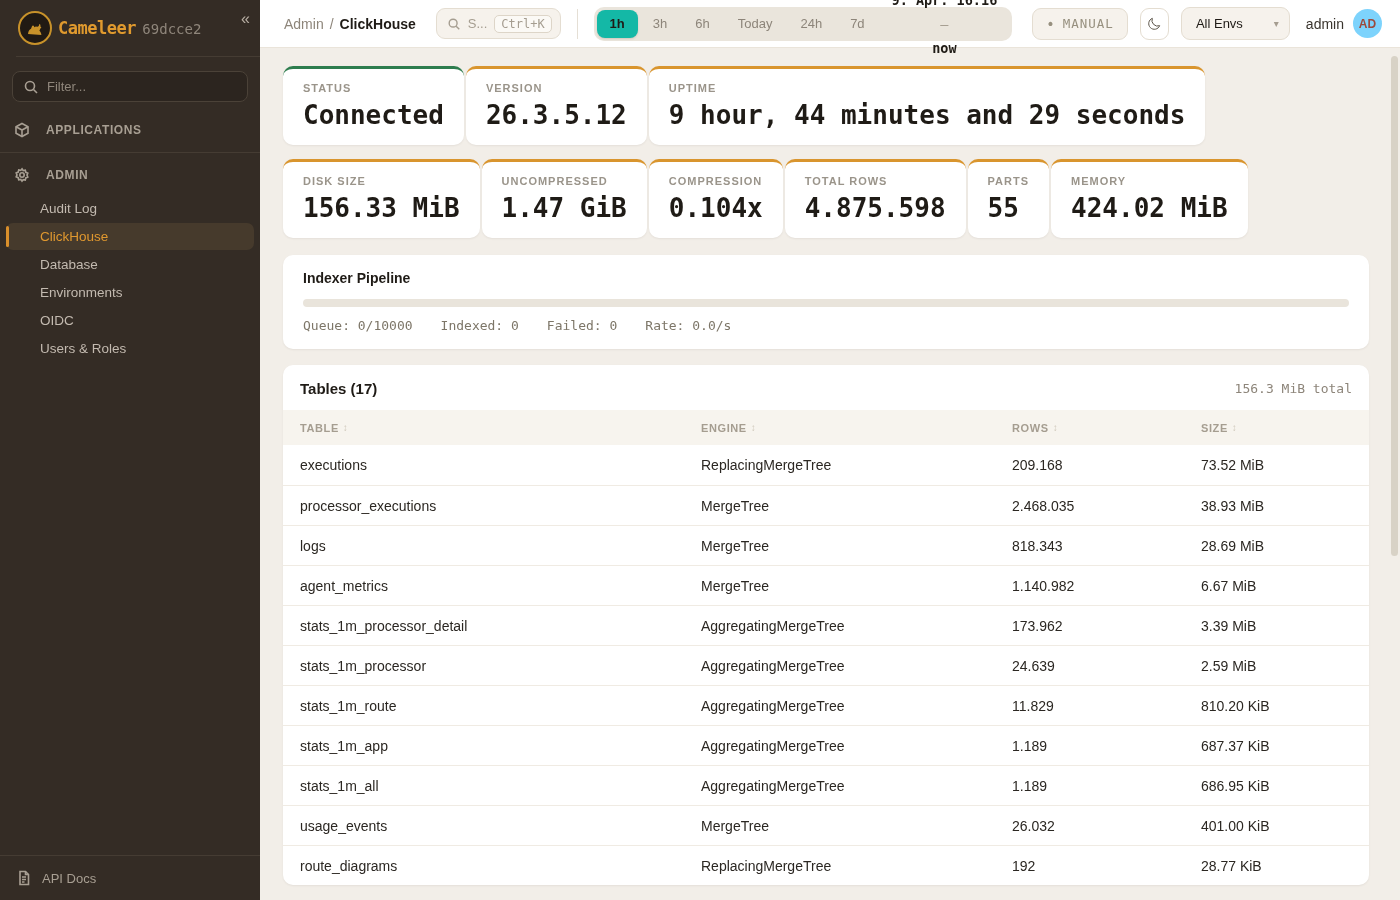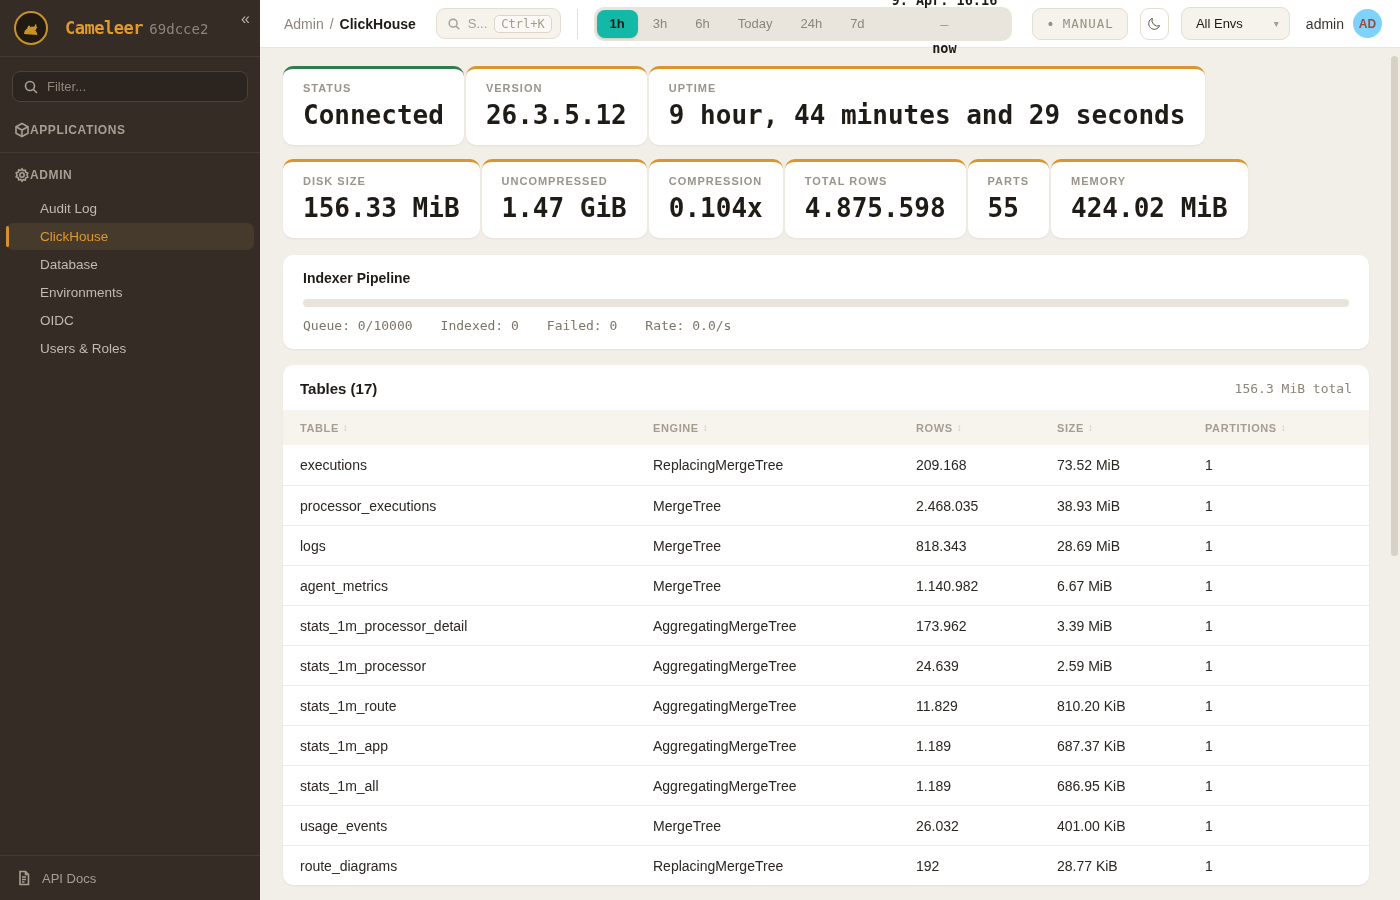--- a/index.html
+++ b/index.html
@@ -3,30 +3,30 @@
 <meta charset="utf-8">
 <style>
   * { margin:0; padding:0; box-sizing:border-box; }
   html,body { width:1400px; height:900px; overflow:hidden; }
   body { font-family:"Liberation Sans", sans-serif; background:#f2eee8; color:#1f1b16; }
 
   .app { display:flex; width:1400px; height:900px; position:relative; }
 
   
   .sidebar { width:260px; background:#342c25; display:flex; flex-direction:column; flex-shrink:0; position:relative; }
-  .brand { display:flex; align-items:center; gap:17px; padding:12px 14px 12px 14px; border-bottom:1px solid #453c33; height:57px; }
+  .brand { display:flex; align-items:center; gap:6px; padding:12px 14px 12px 2px; border-bottom:1px solid #453c33; height:57px;margin-left:16px; }
   .logo { width:34px; height:34px; border-radius:50%; background:#211a13; border:2px solid #c8922a; display:flex; align-items:center; justify-content:center; flex-shrink:0; }
   .brand-name { font-family:"DejaVu Sans Mono", monospace; font-weight:bold; font-size:17px; color:#e09a2e; letter-spacing:-0.5px; }
   .brand-ver { font-family:"DejaVu Sans Mono", monospace; font-size:14px; color:#8f867b; margin-left:2px; }
   .collapse { position:absolute; right:10px; top:10px; color:#b7aea3; font-size:16px; cursor:pointer; }
   .filter-wrap { padding:14px 12px 10px 12px; }
   .filter { display:flex; align-items:center; gap:8px; background:#2c251f; border:1px solid #4b4238; border-radius:8px; height:31px; padding:0 10px; }
   .filter input { background:transparent; border:none; outline:none; color:#cfc7bb; font-size:13px; width:100%; font-family:"Liberation Sans",sans-serif; }
   .filter input::placeholder { color:#8f867b; }
-  .side-section { display:flex; align-items:center; gap:0; padding:10px 14px; color:#a89f93; font-size:12px; font-weight:bold; letter-spacing:0.6px; }
+  .side-section { display:flex; align-items:center; gap:16px; padding:10px 14px; color:#a89f93; font-size:12px; font-weight:bold; letter-spacing:0.6px; }
   .side-divider { border-top:1px solid #453c33; margin:4px 0; }
   .side-items { display:flex; flex-direction:column; padding:2px 6px; gap:1px; }
   .side-item { padding:6px 10px 6px 34px; color:#c3bab0; font-size:13.5px; border-radius:7px; cursor:pointer; position:relative; height:27px; display:flex; align-items:center; }
   .side-item.active { background:#463a2c; color:#e0982f; }
   .side-item.active::before { content:""; position:absolute; left:0; top:3px; bottom:3px; width:3px; border-radius:3px; background:#d98f2b; }
   .side-footer { margin-top:auto; border-top:1px solid #453c33; padding:14px 16px; display:flex; align-items:center; gap:10px; color:#a89f93; font-size:13px; cursor:pointer; }
   .sicon { width:16px; height:16px; flex-shrink:0; display:inline-flex; }
   .sicon svg { width:100%; height:100%; stroke:#a89f93; fill:none; stroke-width:1.6; }
 
   
@@ -65,21 +65,21 @@
   .indexer { padding:15px 20px 16px 20px; margin-bottom:16px; margin-top:3px; }
   .indexer-title { font-size:14px; font-weight:bold; color:#1f1b16; }
   .progress { height:8px; background:#e9e4db; border-radius:5px; margin:13px 0 11px 0; overflow:hidden; }
   .progress-fill { height:100%; background:#d9952e; border-radius:5px; }
   .indexer-stats { display:flex; gap:28px; font-family:"DejaVu Sans Mono", monospace; font-size:13px; color:#7d7668; }
 
   .tables-panel { overflow:hidden; }
   .tables-head { display:flex; align-items:center; justify-content:space-between; padding:15px 17px 13px 17px; }
   .tables-title { font-size:15px; font-weight:bold; color:#1f1b16; }
   .tables-total { font-family:"DejaVu Sans Mono", monospace; font-size:13px; color:#8d857a; }
-  .tgrid-head, .tgrid-row { display:grid; grid-template-columns:353px 263px 141px 148px 1fr; align-items:center; padding:0 17px; }
+  .tgrid-head, .tgrid-row { display:grid; grid-template-columns:353px 263px 141px 148px 1fr; align-items:center; padding:0 17px;gap:48px; }
   .tgrid-head { background:#f7f4ee; height:35px; }
   .th { font-size:11px; font-weight:bold; letter-spacing:0.6px; color:#a59d90; display:flex; align-items:center; gap:4px; cursor:pointer; }
   .th .sort { color:#cfc8ba; font-size:10px; }
   .tgrid-row { height:40px; border-top:1px solid #f0ebe3; font-size:14px; color:#2b2722; cursor:pointer; }
   .tgrid-row:first-of-type { border-top:none; }
 
   .scroll-thumb { position:absolute; right:2px; top:56px; width:7px; height:500px; border-radius:4px; background:#d8d2c6; }
 </style>
 </head>
 <body>

